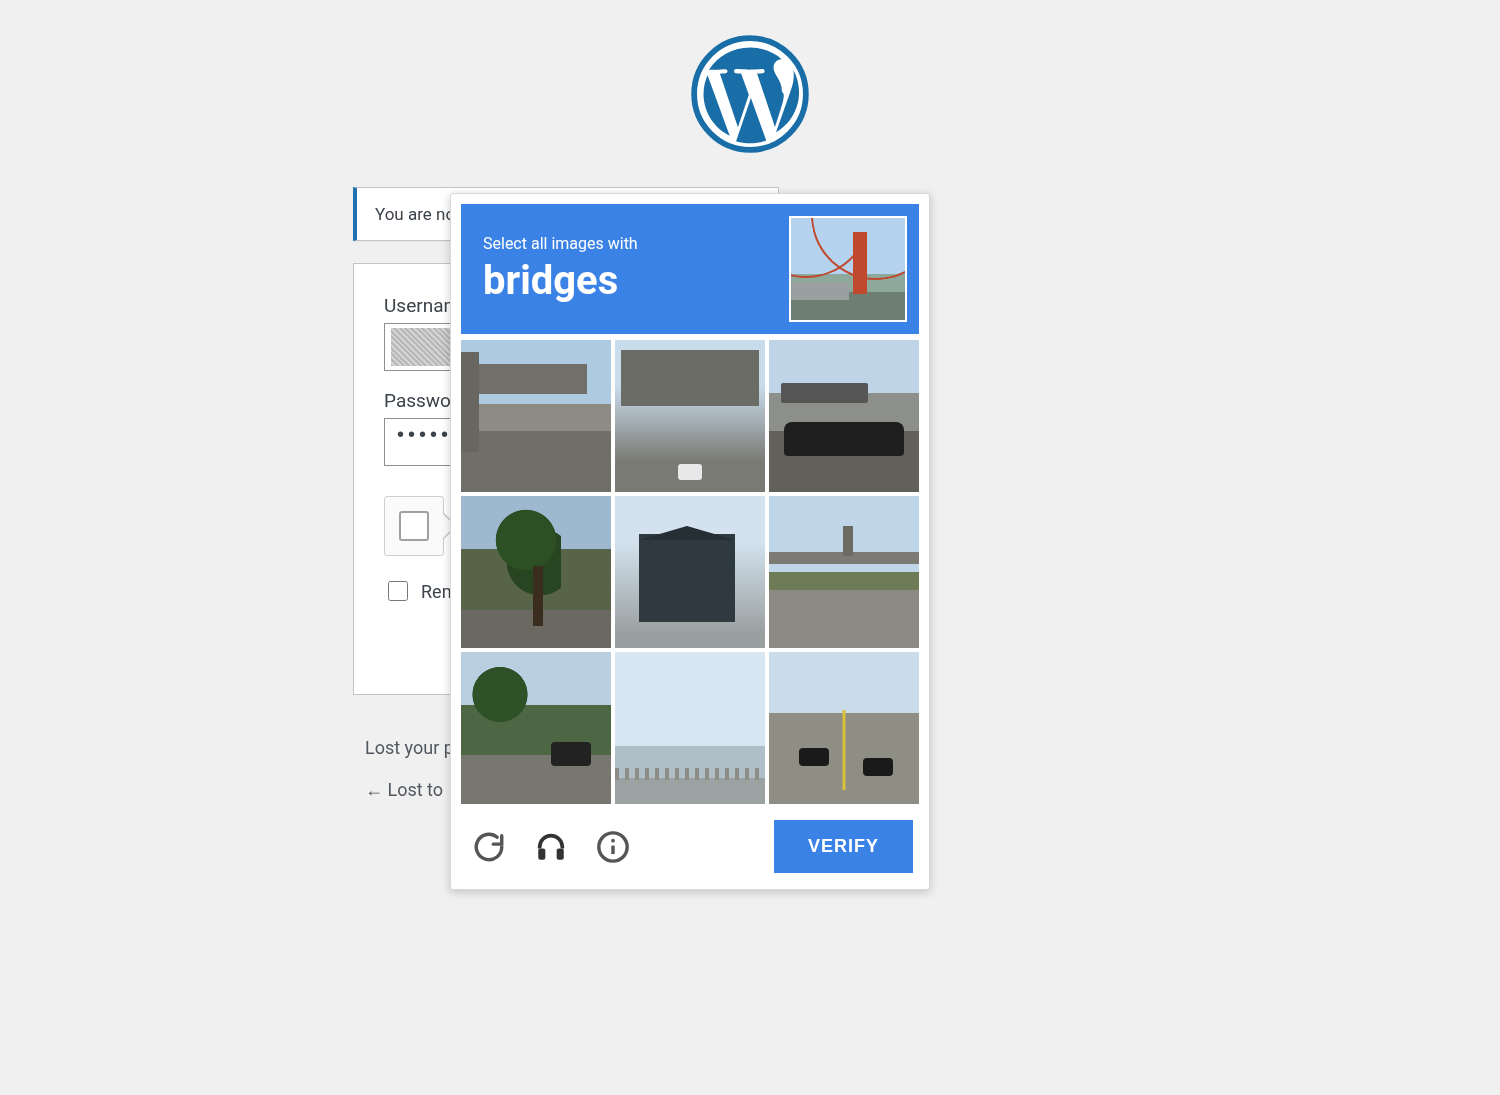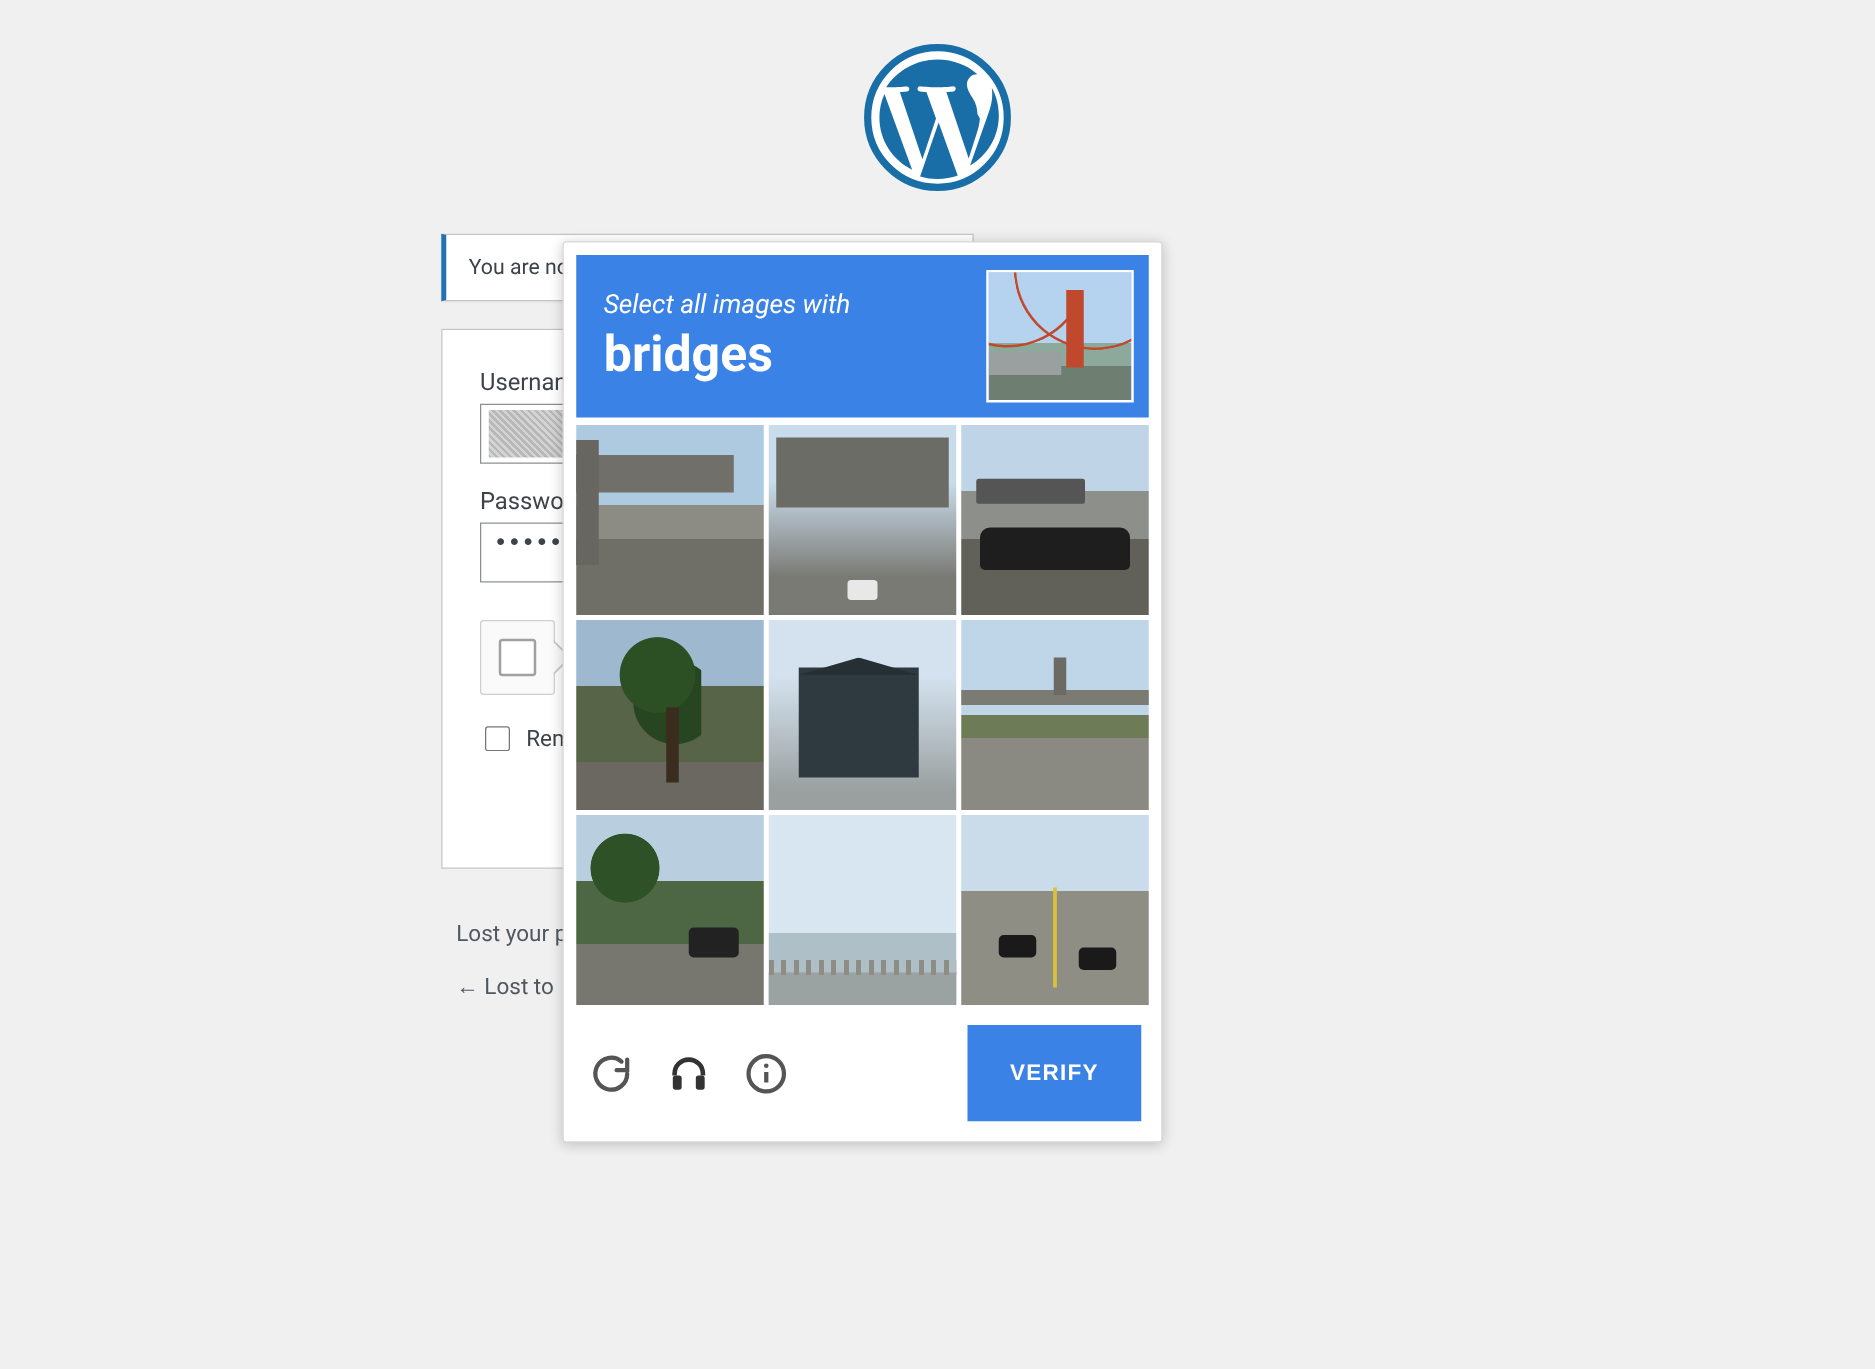--- a/index.html
+++ b/index.html
@@ -147,23 +147,22 @@
   .captcha-header {
     background: #3b82e6;
     color: #fff;
     padding: 26px 22px;
     position: relative;
     height: 130px;
     display: flex;
     align-items: center;
   }
   .captcha-header .prompt-line1 {
-    font-size: 21px;
+    font-size: 16px;
     font-weight: 400;
-    font-style: italic;
   }
   .captcha-header .prompt-line2 {
     font-size: 40px;
     font-weight: 700;
     margin-top: 4px;
   }
   .captcha-header .example {
     position: absolute;
     right: 12px;
     top: 12px;
@@ -254,21 +253,21 @@
     color: #555;
   }
   .captcha-icons .ic { width: 36px; height: 36px; display:flex; align-items:center; justify-content:center; cursor:pointer; }
   .verify-btn {
     background: #3b82e6;
     color: #fff;
     border: none;
     font-size: 18px;
     font-weight: 600;
     letter-spacing: 1px;
-    padding: 28px 34px;
+    padding: 16px 34px;
     cursor: pointer;
   }
 </style>
 </head>
 <body>
 
 <div class="stage">
 
   <div class="logo">
     <svg width="118" height="118" viewBox="0 0 122.52 122.52">

